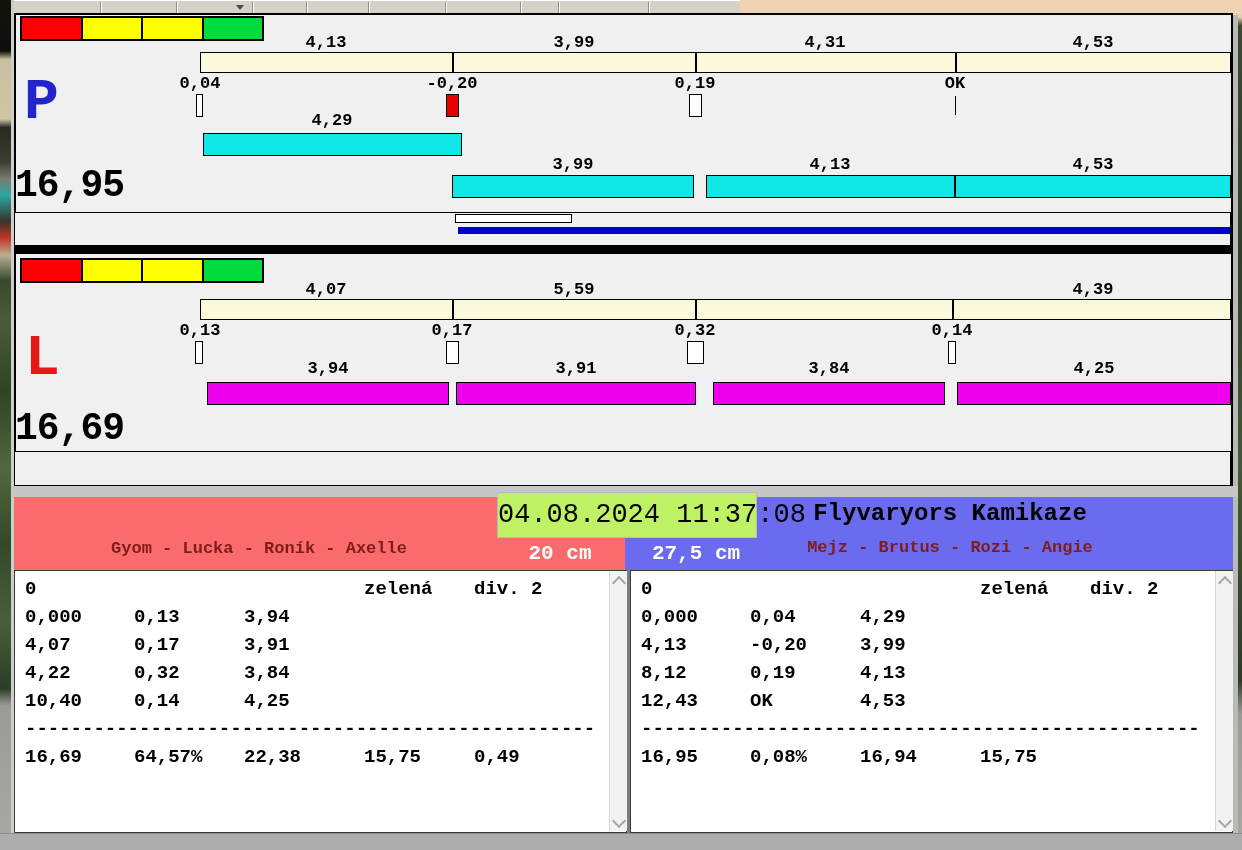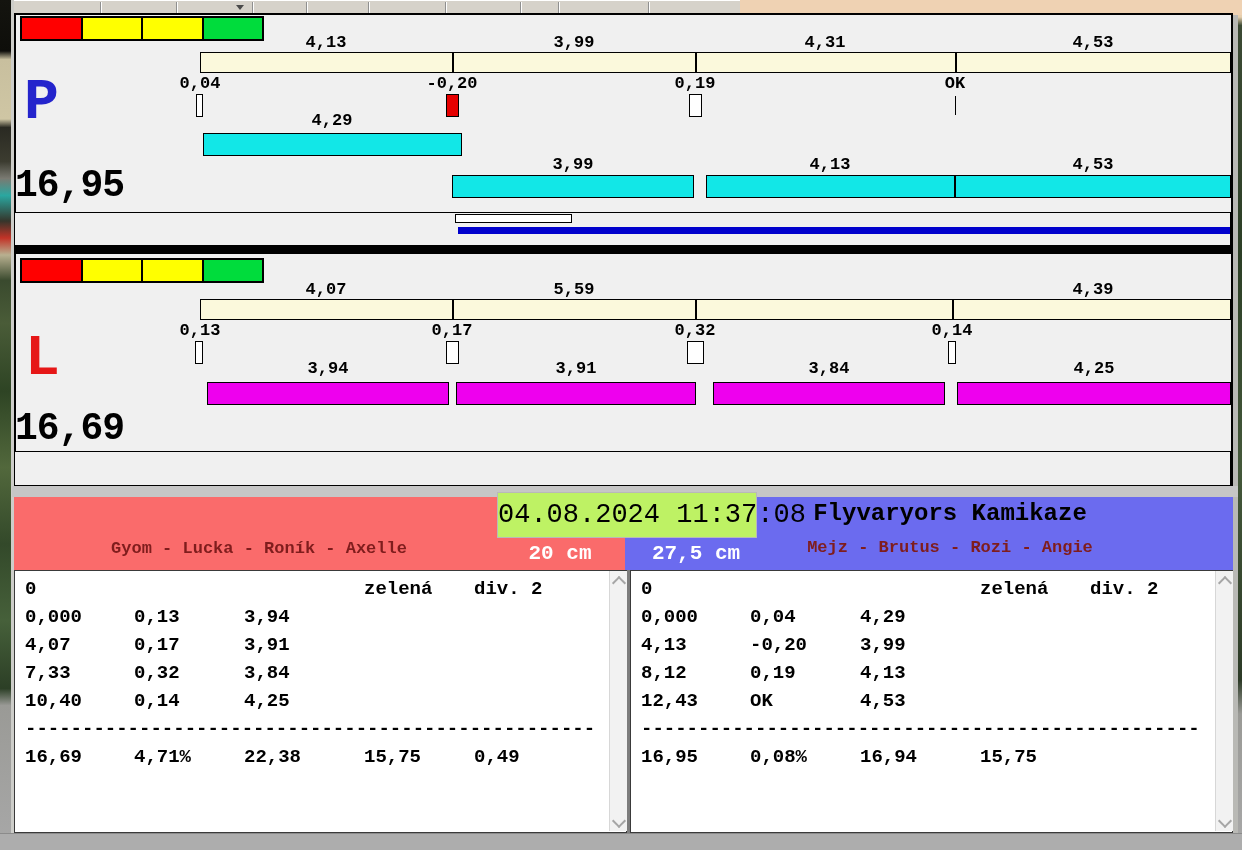--- a/index.html
+++ b/index.html
@@ -203,33 +203,33 @@
       <span class="c1">0,000</span>
       <span class="c2">0,13</span>
       <span class="c3">3,94</span>
     </div>
     <div class="trow">
       <span class="c1">4,07</span>
       <span class="c2">0,17</span>
       <span class="c3">3,91</span>
     </div>
     <div class="trow">
-      <span class="c1">7,33</span>
+      <span class="c1">4,22</span>
       <span class="c2">0,32</span>
       <span class="c3">3,84</span>
     </div>
     <div class="trow">
       <span class="c1">10,40</span>
       <span class="c2">0,14</span>
       <span class="c3">4,25</span>
     </div>
     <div class="dashrow">--------------------------------------------------------</div>
     <div class="trow">
       <span class="c1">16,69</span>
-      <span class="c2">4,71%</span>
+      <span class="c2">64,57%</span>
       <span class="c3">22,38</span>
       <span class="c4">15,75</span>
       <span>0,49</span>
     </div>
   </div>
 
   <div class="abs tcontent" style="left:641px;width:560px">
     <div class="trow">
       <span class="c1">0</span>
       <span class="c2"></span>

